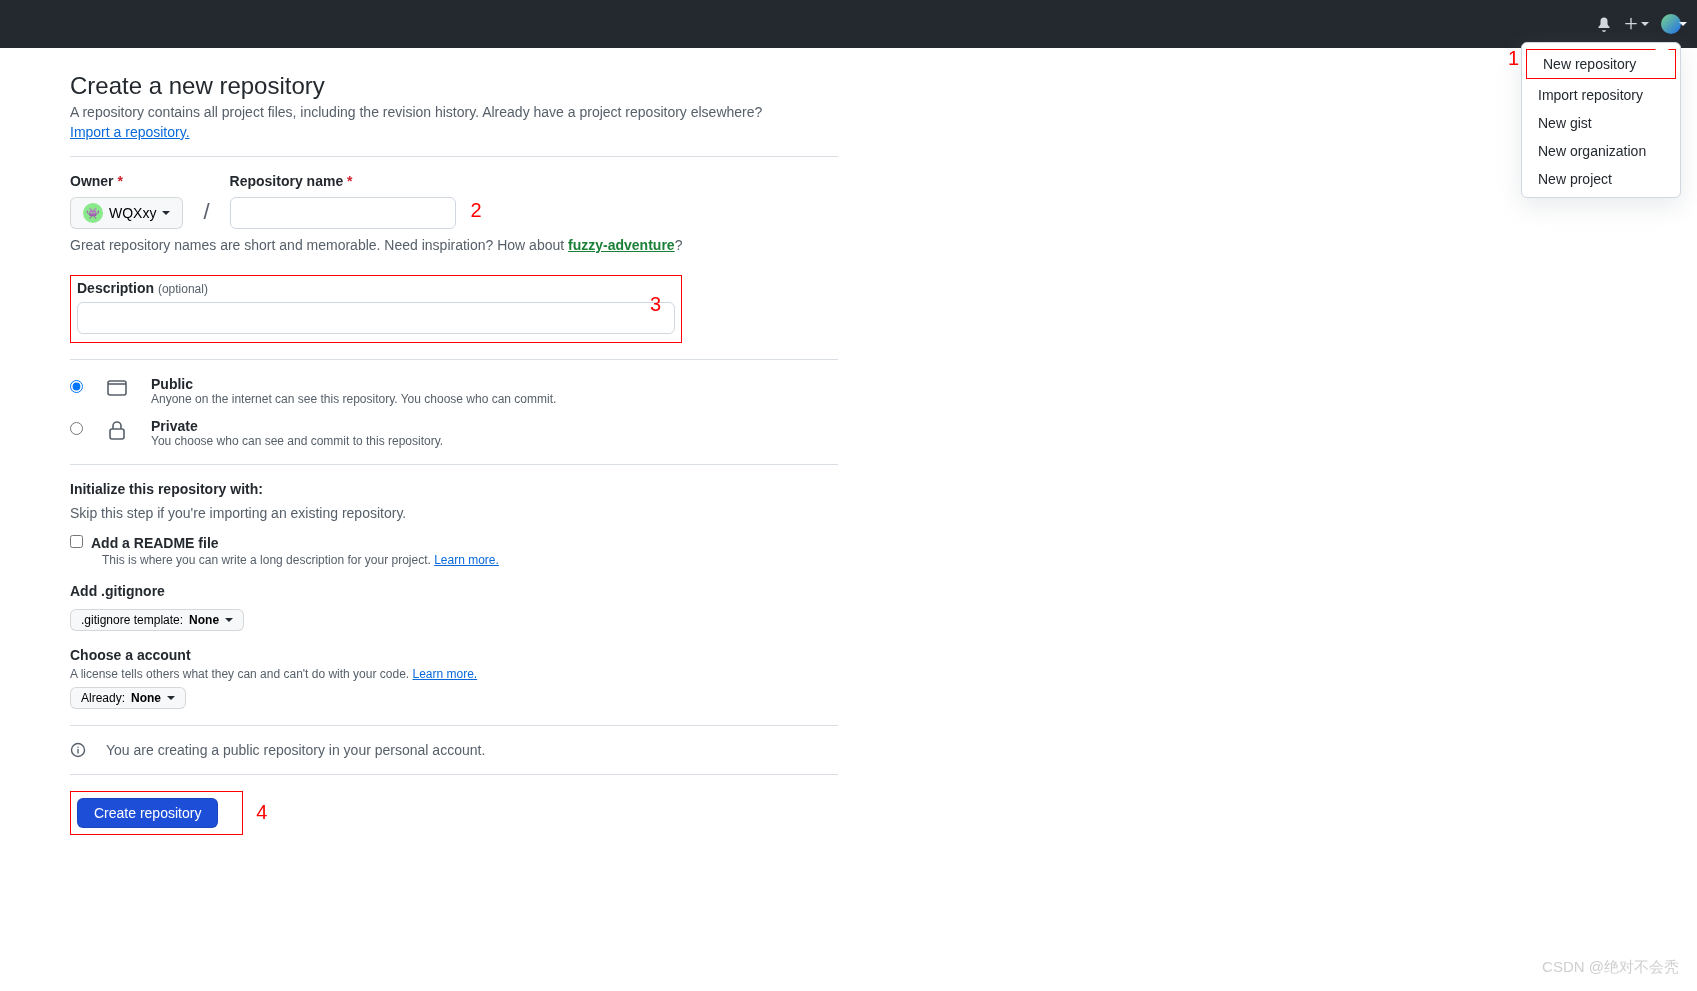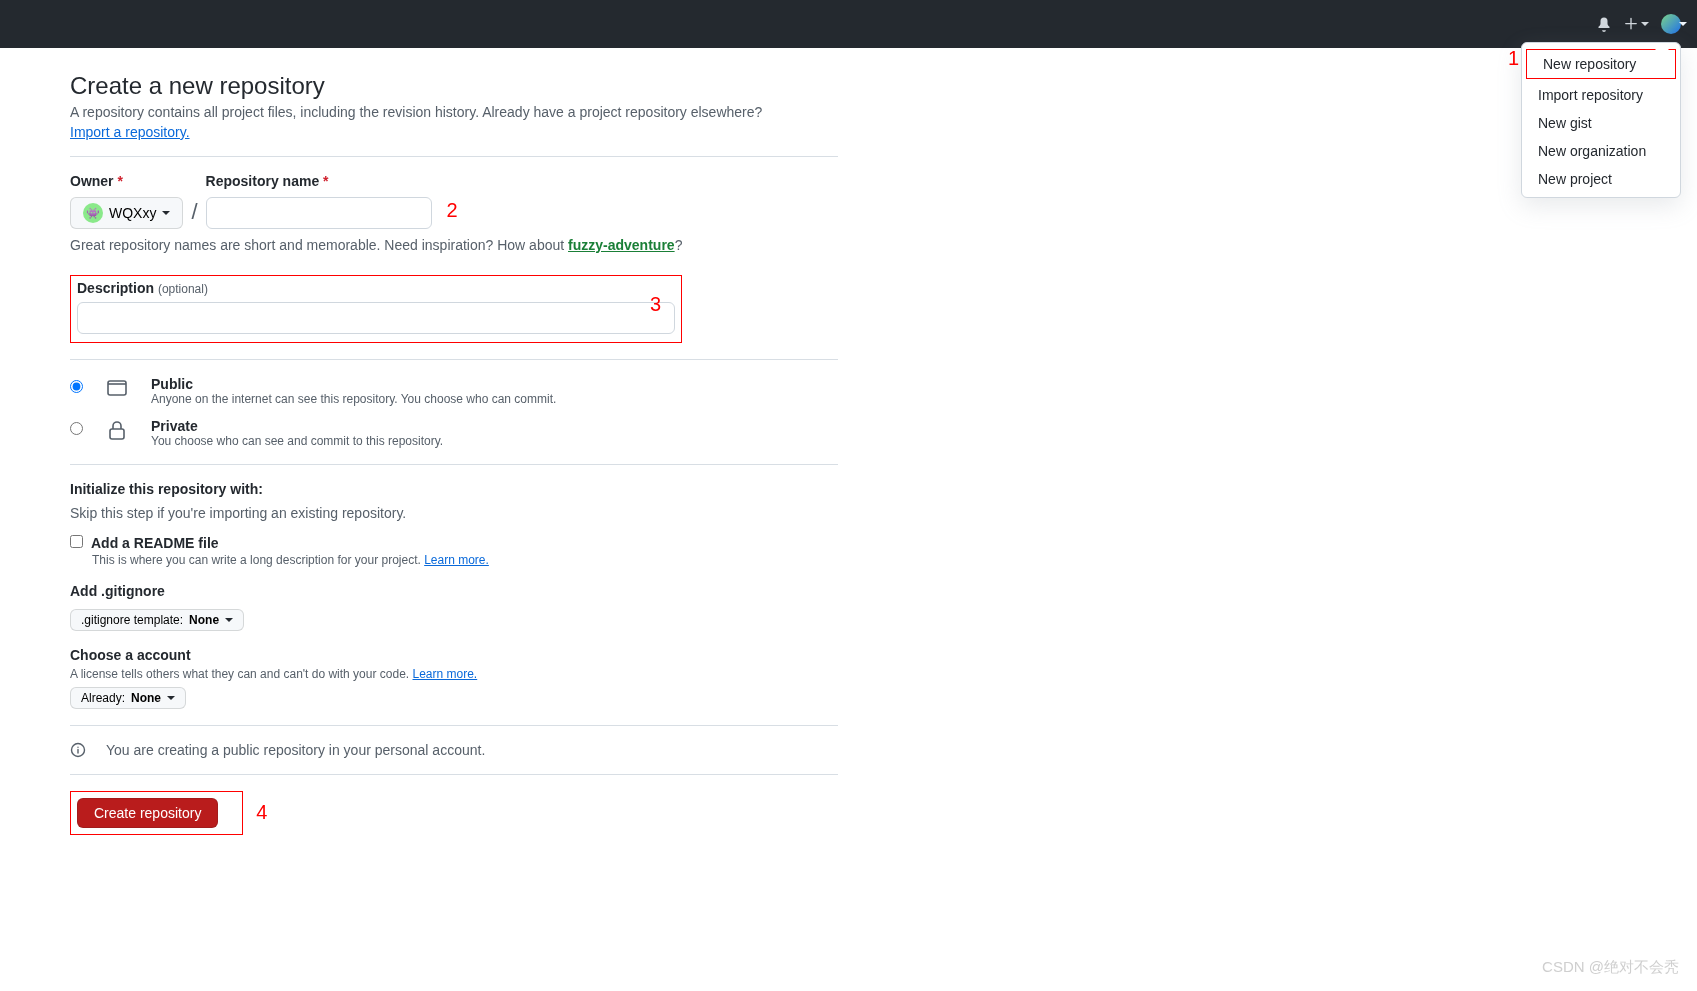--- a/index.html
+++ b/index.html
@@ -11,21 +11,21 @@
   .dropdown { position: absolute; right: 16px; top: 42px; background: #fff; border: 1px solid #d0d7de; border-radius: 6px; box-shadow: 0 8px 24px rgba(140,149,159,0.2); width: 160px; padding: 4px 0; z-index: 100; }
   .dropdown::before { content: ""; position: absolute; top: -8px; right: 10px; border: 8px solid transparent; border-bottom-color: #fff; }
   .dropdown .item { padding: 6px 16px; font-size: 14px; color: #24292f; cursor: pointer; }
   .highlight-red { border: 1.5px solid #ff0000; }
   .annotation-num { position: absolute; color: #ff0000; font-size: 20px; font-family: "Segoe UI", sans-serif; }
   .container { max-width: 768px; margin: 0 0 0 70px; padding: 24px 0 40px; }
   h1 { font-size: 24px; font-weight: 400; margin-bottom: 4px; }
   .subhead { color: #57606a; margin-bottom: 4px; }
   .link { color: #0969da; }
   hr.rule { border: none; border-top: 1px solid #d8dee4; margin: 16px 0; }
-  .row { display: flex; gap: 0; align-items: flex-start; }
+  .row { display: flex; gap: 12px; align-items: flex-start; }
   .field-group { display: flex; flex-direction: column; }
   label.fld-label { font-weight: 600; font-size: 14px; margin-bottom: 8px; display: inline-block; }
   .req { color: #cf222e; }
   .btn-select { background: #f6f8fa; border: 1px solid rgba(27,31,36,0.15); border-radius: 6px; padding: 5px 12px; font-size: 14px; display: inline-flex; align-items: center; gap: 6px; cursor: pointer; }
   .caret { display: inline-block; border: 4px solid transparent; border-top-color: #24292f; margin-top: 3px; }
   .owner-avatar { width: 20px; height: 20px; background:#8ae98a; border-radius: 50%; display: inline-flex; align-items:center; justify-content:center; font-size:11px; }
   .slash { font-size: 22px; color: #57606a; margin: 26px 8px 0; }
   .text-input { border: 1px solid #d0d7de; border-radius: 6px; padding: 5px 12px; font-size: 14px; background: #fff; height: 32px; }
   .repo-name-wrap { position: relative; }
   .note { color: #57606a; font-size: 14px; margin-top: 8px; }
@@ -35,25 +35,25 @@
   .desc-input { width: 598px; }
   .vis-row { display: flex; gap: 22px; align-items: flex-start; margin: 12px 0; }
   .vis-row input[type=radio] { margin-top: 4px; }
   .vis-icon { color: #57606a; margin-top: 0; }
   .vis-text .title { font-weight: 600; }
   .vis-text .sub { color: #57606a; font-size: 12px; }
   .section-title { font-weight: 600; margin-bottom: 4px; }
   .small-note { color: #57606a; font-size: 12px; }
   .chk-row { display: flex; gap: 8px; align-items: flex-start; margin: 10px 0 2px; }
   .chk-row .title { font-weight: 600; font-size: 14px; }
-  .sub-indent { color: #57606a; font-size: 12px; margin-left: 22px; }
+  .sub-indent { color: #57606a; font-size: 12px; margin-left: 32px; }
   .sub8 { margin-top: 16px; }
   .btn-select.small { font-size: 12px; padding: 3px 10px; margin-top: 6px; }
   .info-row { display: flex; gap: 20px; align-items: center; color: #57606a; font-size: 14px; }
-  .create-btn { background: #b91c1c; color: #fff; border: 1px solid rgba(27,31,36,0.15); border-radius: 6px; padding: 6px 16px; font-size: 14px; font-weight: 500; cursor: pointer; }
+  .create-btn { background: #1d4ed8; color: #fff; border: 1px solid rgba(27,31,36,0.15); border-radius: 6px; padding: 6px 16px; font-size: 14px; font-weight: 500; cursor: pointer; }
   .create-wrap { position: relative; display: inline-block; border: 1px solid #ff0000; padding: 6px 24px 6px 6px; }
   .watermark { position: fixed; right: 18px; bottom: 14px; color: #cfcfcf; font-size: 15px; user-select: none; }
   svg { display: block; }
 </style>
 </head>
 <body>
 
 <div class="topbar">
   <span class="bell-icon">
     <svg width="16" height="16" viewBox="0 0 16 16" fill="currentColor">

